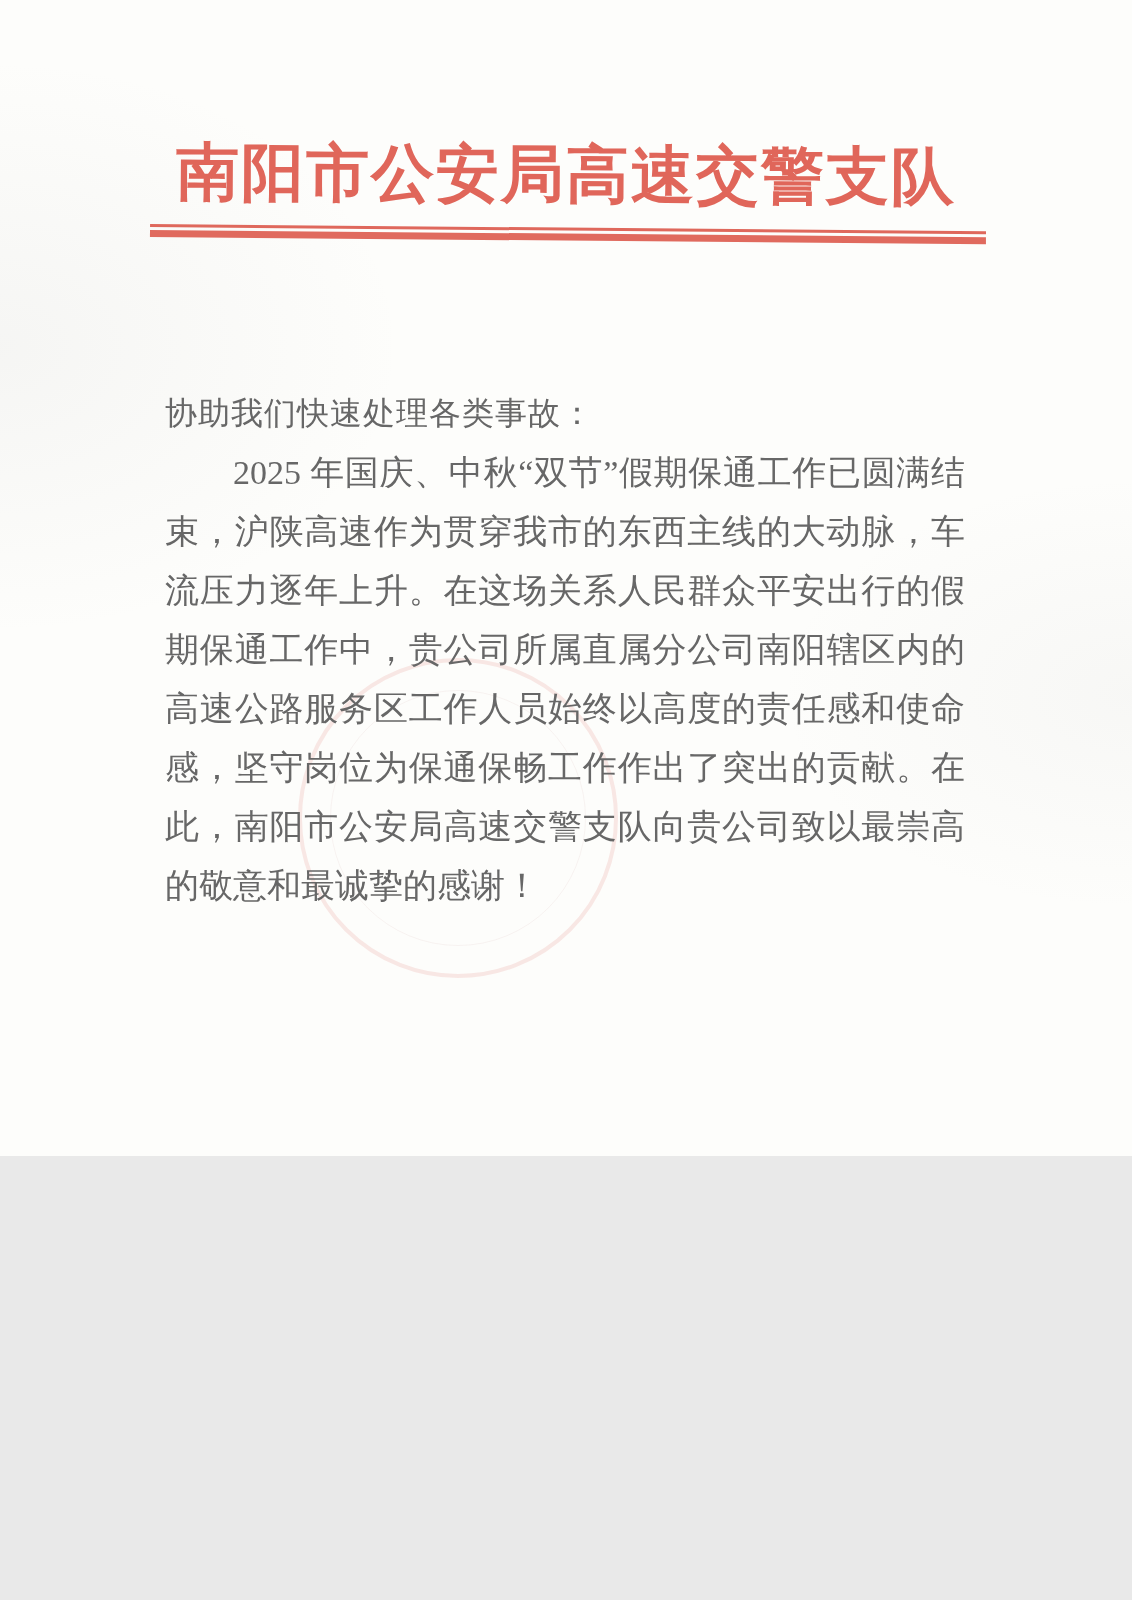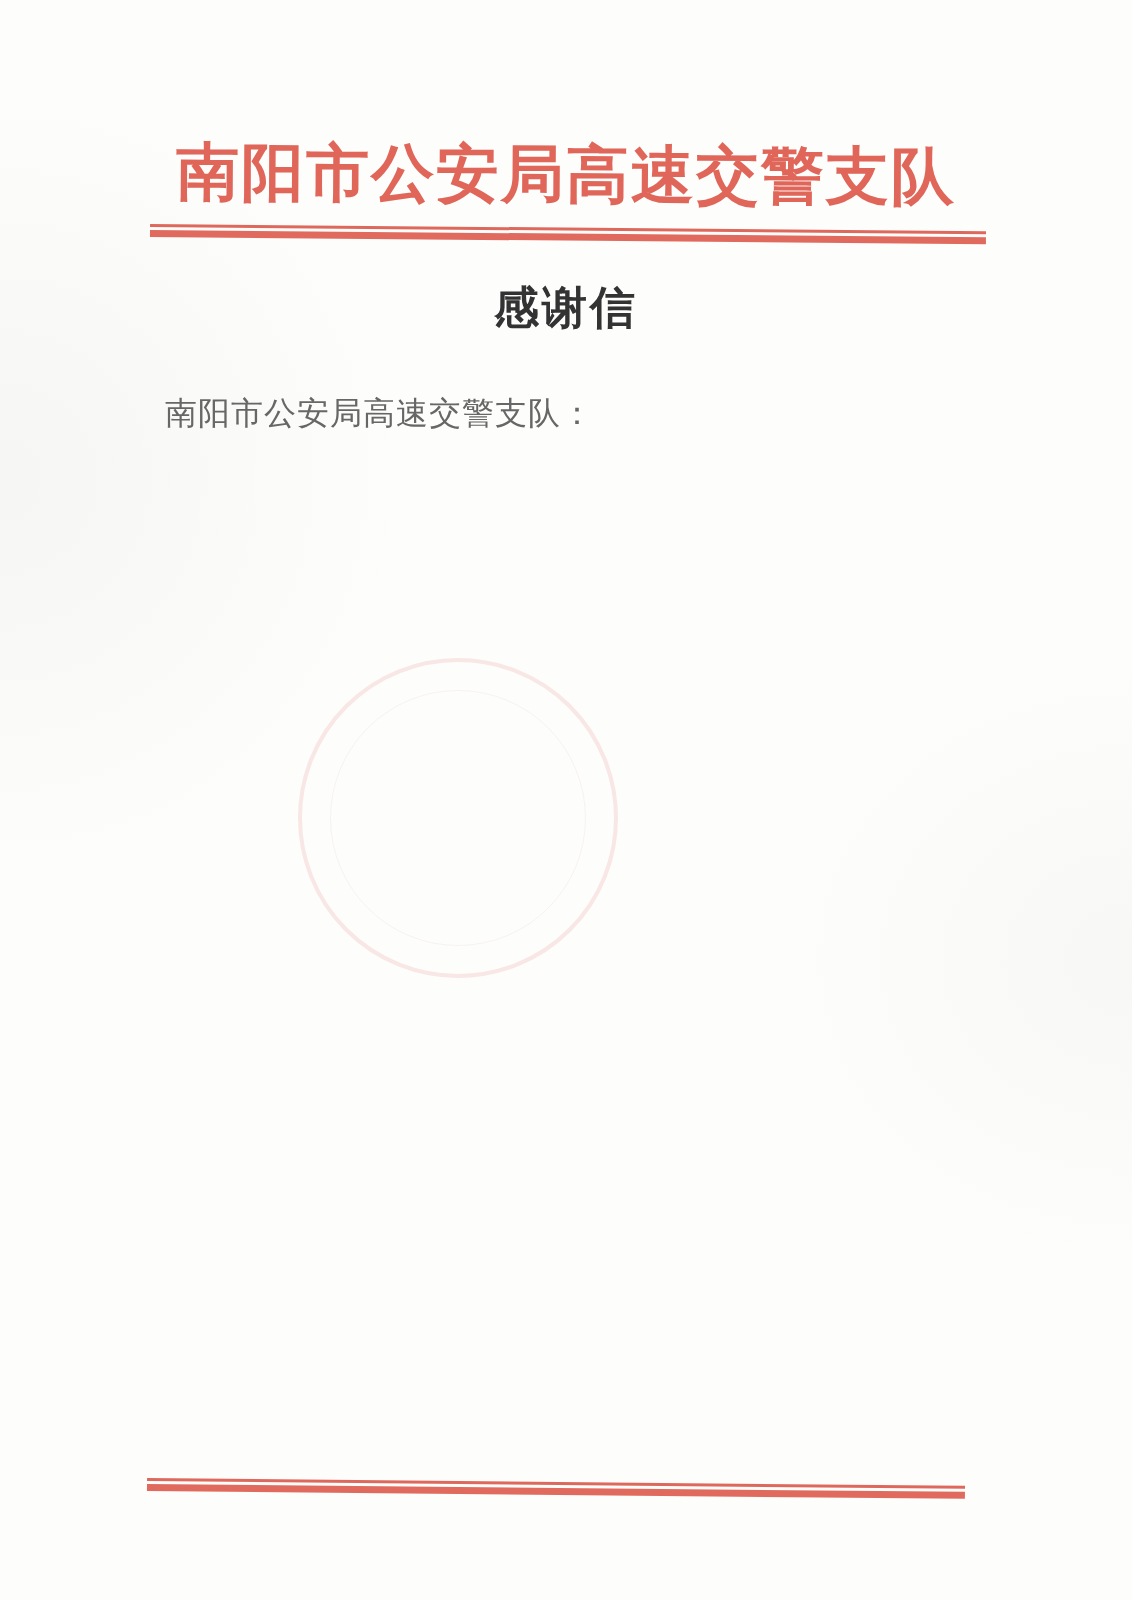--- a/index.html
+++ b/index.html
@@ -3,21 +3,21 @@
 <meta charset="utf-8">
 <style>
   html, body {
     margin: 0;
     padding: 0;
     background: #e9e9e9;
   }
   .page {
     position: relative;
     width: 1132px;
-    height: 1600px;
+    height: 1156px;
     margin: 0 auto;
     background: #fdfdfb;
     overflow: hidden;
     font-family: "Liberation Serif", serif;
   }
   
   .page::before {
     content: "";
     position: absolute;
     inset: 0;
@@ -118,27 +118,27 @@
 <div class="page">
 
   <div class="letterhead-title">南阳市公安局高速交警支队</div>
 
   <div class="rule rule-top">
     <div class="thin"></div>
     <div class="gap"></div>
     <div class="thick"></div>
   </div>
 
-  <div class="letter-title">感谢信</div>
 
   <div class="seal-watermark"></div>
 
   <div class="letter-body">
-    <p class="recipient">南阳市公安局高速交警支队：</p>
+    <p class="recipient">协助我们快速处理各类事故：</p>
     <div class="letter-paragraphs">
+        <p>2025 年国庆、中秋“双节”假期保通工作已圆满结束，沪陕高速作为贯穿我市的东西主线的大动脉，车流压力逐年上升。在这场关系人民群众平安出行的假期保通工作中，贵公司所属直属分公司南阳辖区内的高速公路服务区工作人员始终以高度的责任感和使命感，坚守岗位为保通保畅工作作出了突出的贡献。在此，南阳市公安局高速交警支队向贵公司致以最崇高的敬意和最诚挚的感谢！</p>
       </div>
   </div>
 
   <div class="rule rule-bottom">
     <div class="thin"></div>
     <div class="gap"></div>
     <div class="thick"></div>
   </div>
 
 </div>

